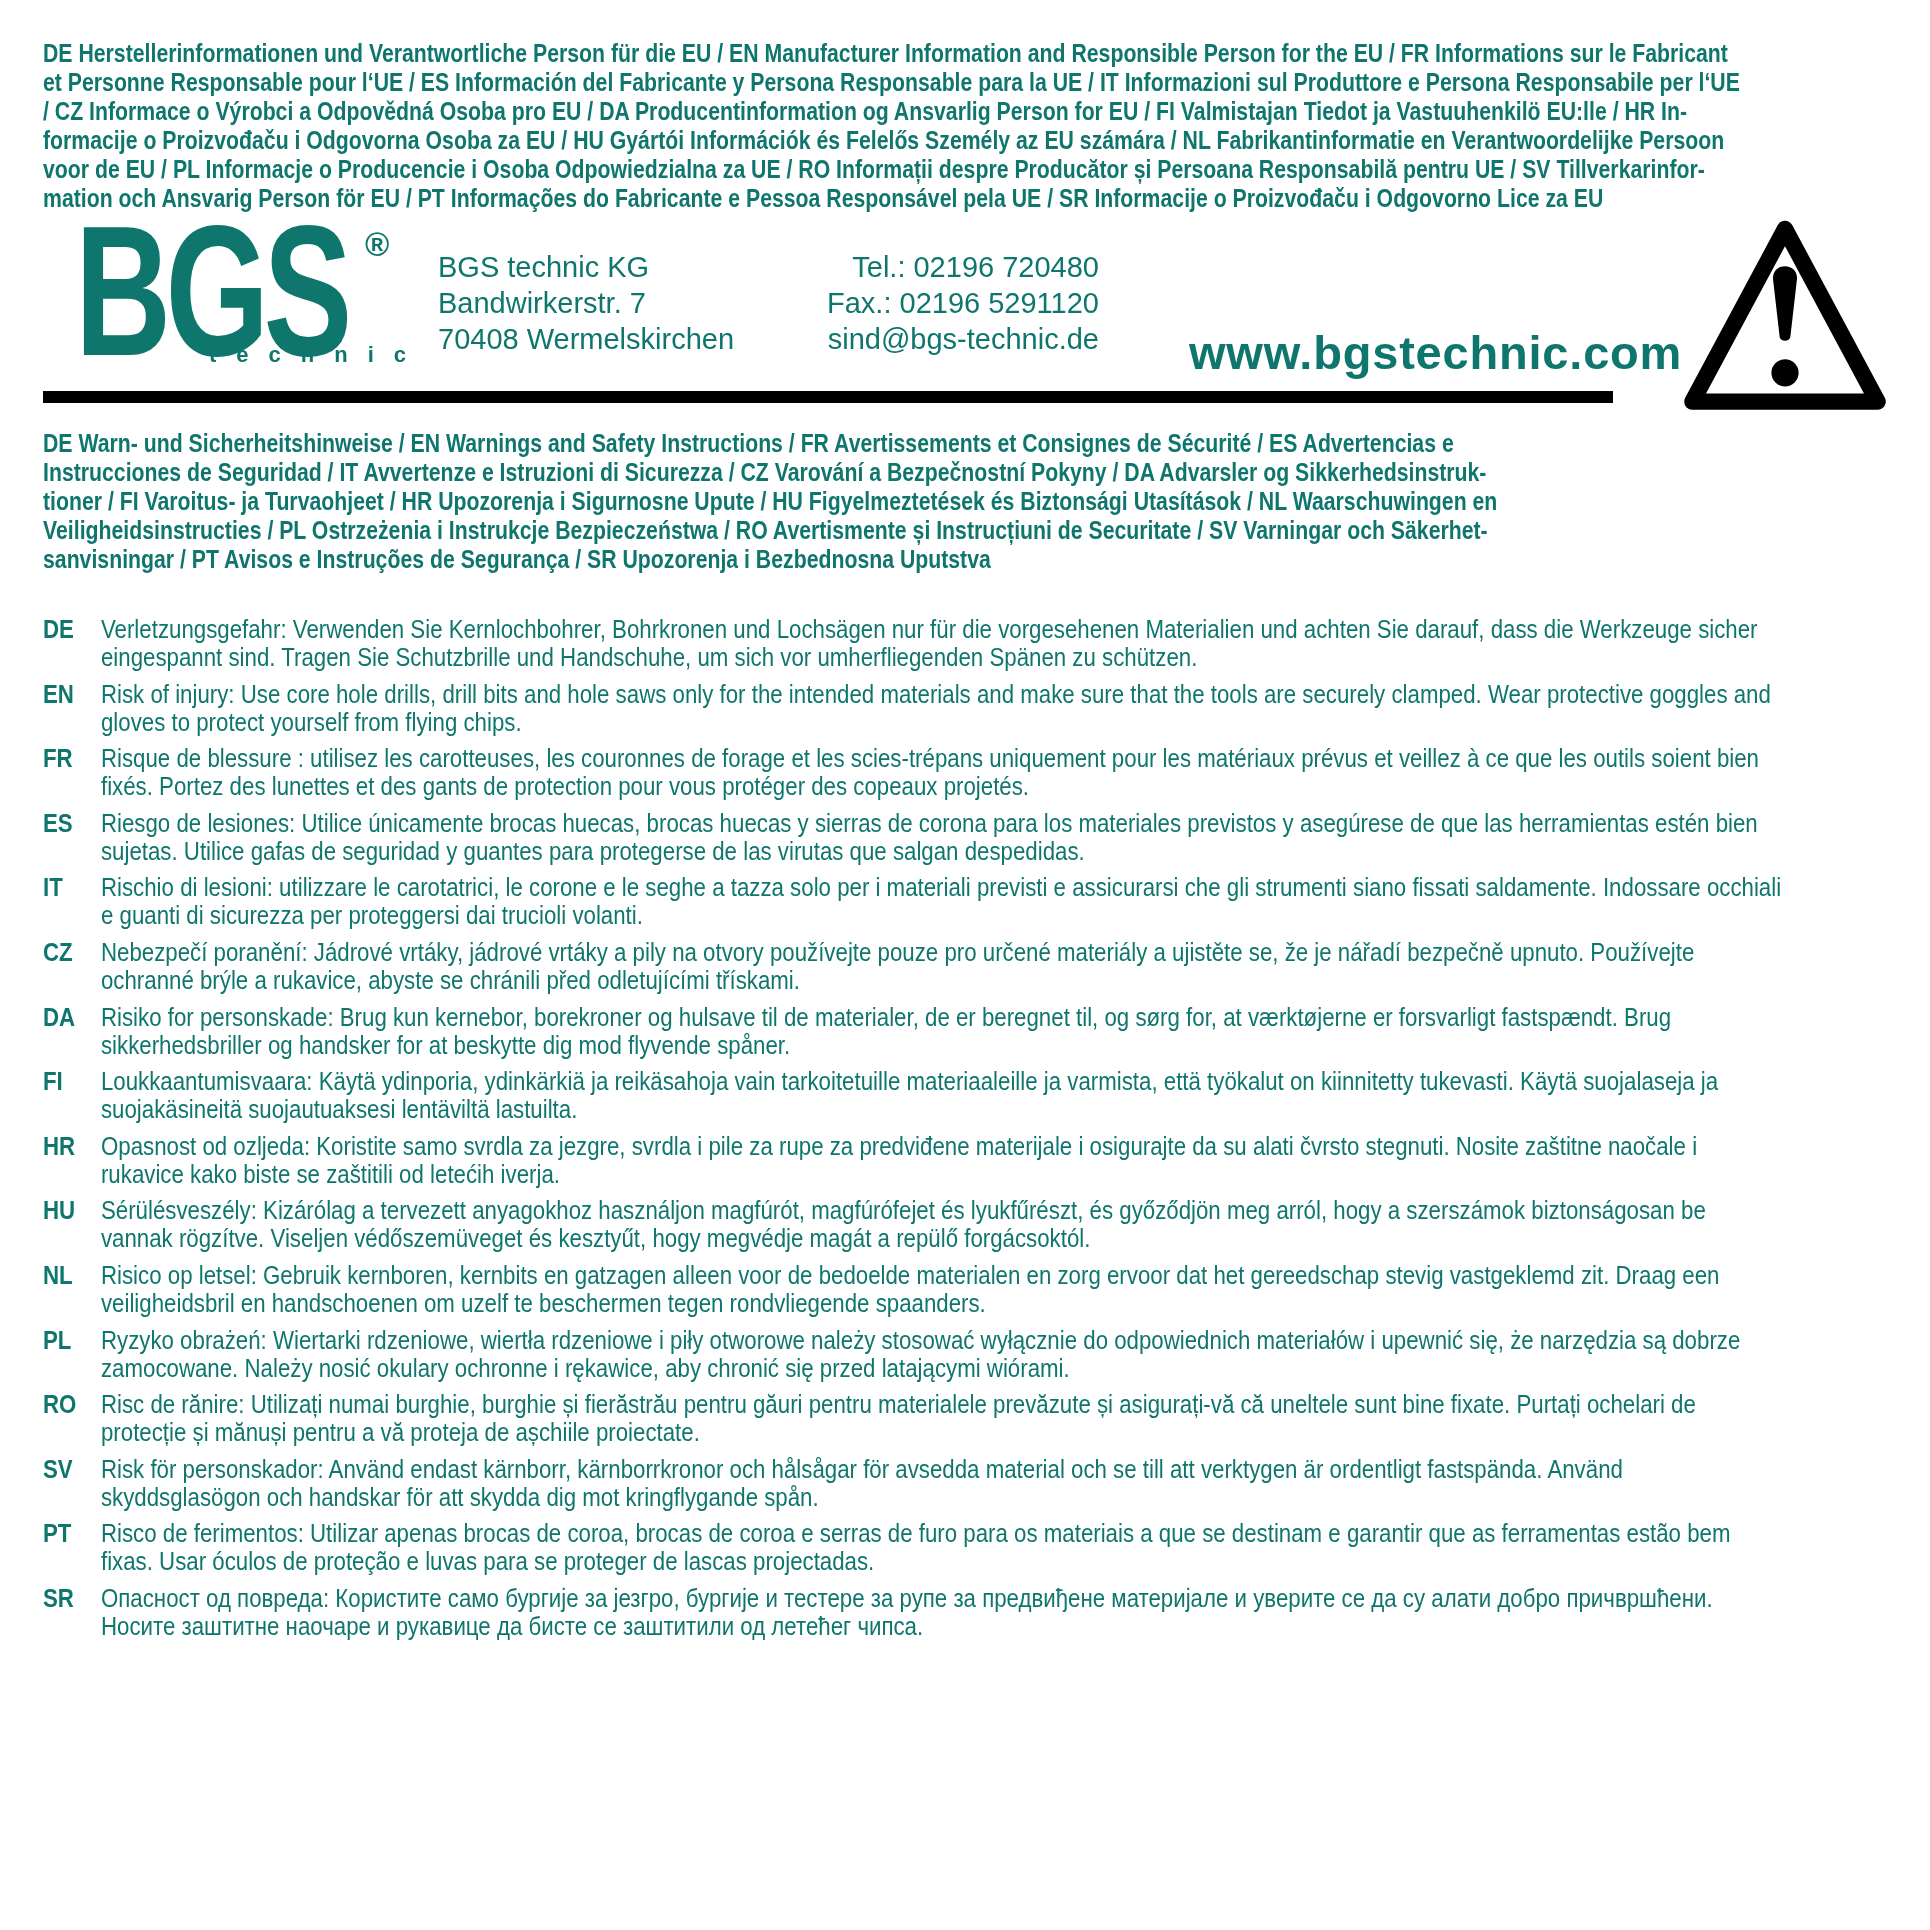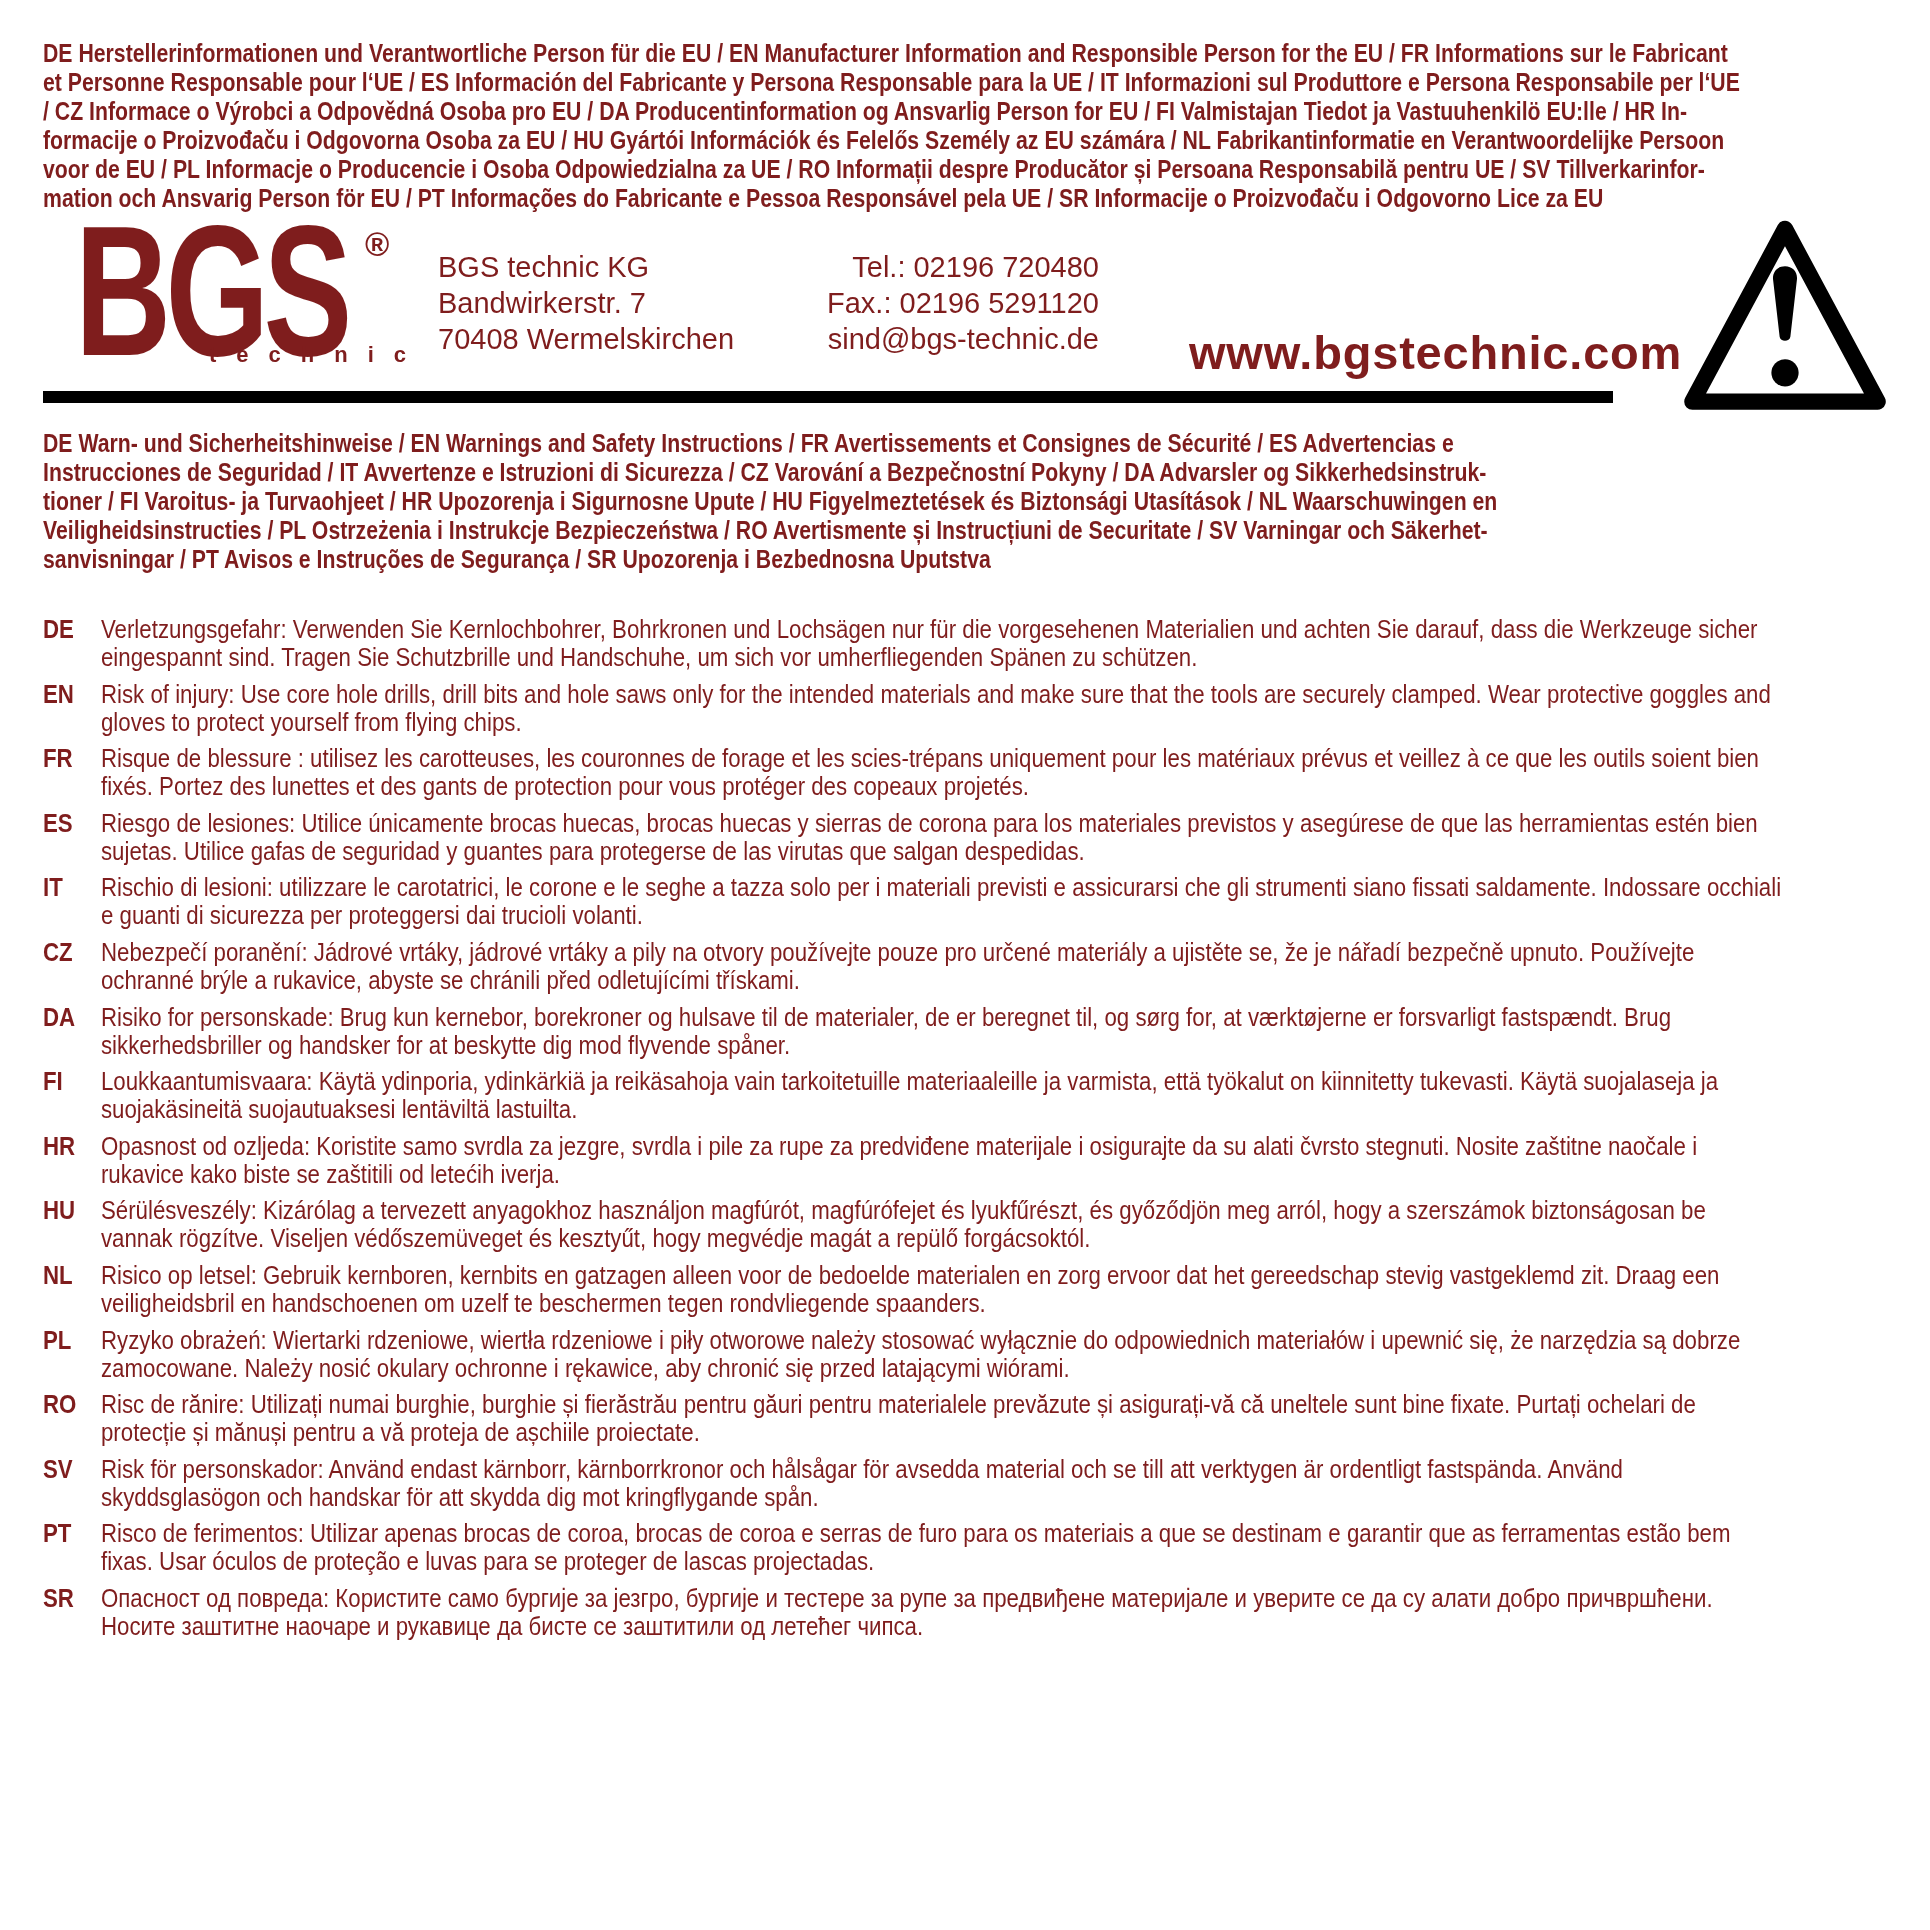--- a/index.html
+++ b/index.html
@@ -1,21 +1,21 @@
 <!DOCTYPE html>
 <html style="font-size:12.5px"><head>
 <meta charset="utf-8">
 <style>
   html, body { margin: 0; padding: 0; background: #ffffff; }
   .page {
     position: relative;
     width: 1930px;
     height: 1926px;
     background: #ffffff;
-    color: #7f1d1d;
+    color: #0f766e;
     font-family: "Liberation Sans", sans-serif;
     overflow: hidden;
   }
 
   
   .hdr {
     position: absolute;
     left: 43px;
     top: 39px;
     transform: scaleX(0.85);

